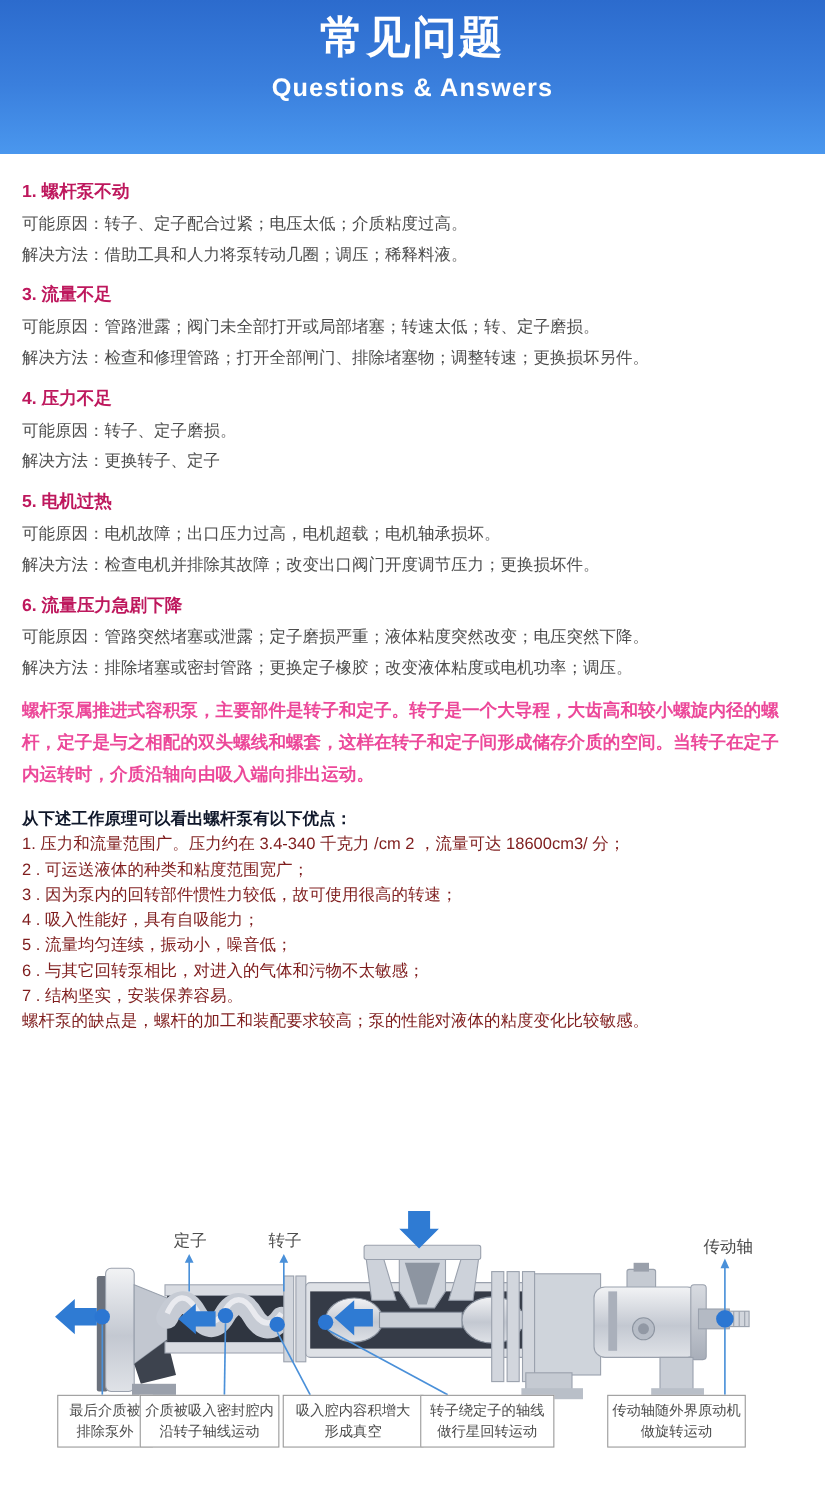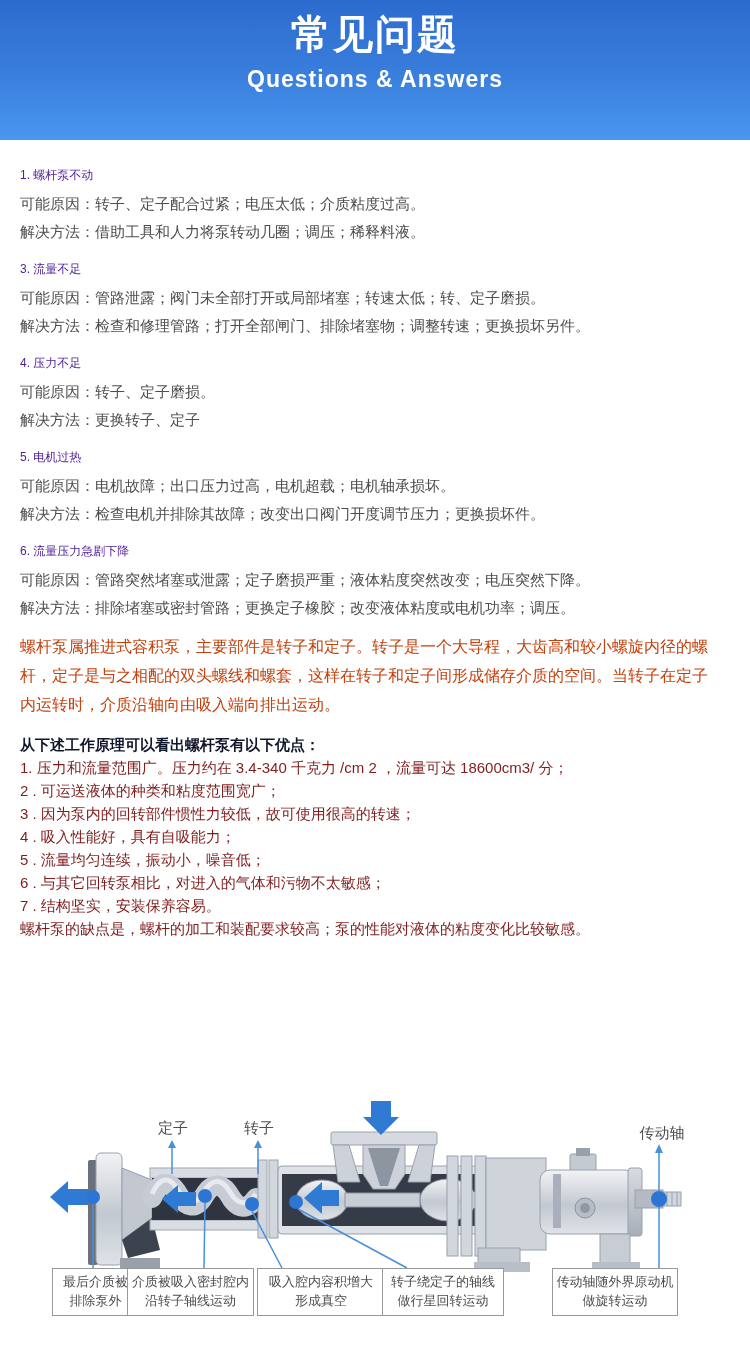--- a/index.html
+++ b/index.html
@@ -18,24 +18,24 @@
     margin:0;padding-top:10px;font-size:40px;line-height:48px;
     font-weight:bold;letter-spacing:2px;
   }
   .banner .sub{
     margin-top:8px;font-size:23px;font-weight:bold;letter-spacing:1px;
   }
   
   .content{padding:22px 20px 0 20px;}
   .faq-section{margin:0 0 10px 0;}
   .faq-section h3{
-    margin:0 0 2px 0;font-size:12px;line-height:26px;font-weight:normal;color:#4c1d95;
+    margin:0 0 2px 0;font-size:16px;line-height:26px;font-weight:bold;color:#be185d;
   }
   .faq-section p{margin:0;font-size:15px;line-height:28px;color:#4d4d4d;}
-  .description{margin:6px 12px 0 0;font-size:16px;line-height:29px;color:#c2410c;}
+  .description{margin:6px 12px 0 0;font-size:16px;line-height:29px;color:#ec4899;font-weight:bold;}
   .advantages{margin-top:14px;}
   .advantages .adv-heading{
     font-size:15px;line-height:23px;font-weight:bold;color:#0f172a;margin:0;
   }
   .advantages .adv-item,.advantages .adv-drawback{
     font-size:15px;line-height:23px;color:#7f1d1d;margin:0;
   }
   
   .diagram{
     position:absolute;left:0;top:1090px;width:750px;height:250px;

